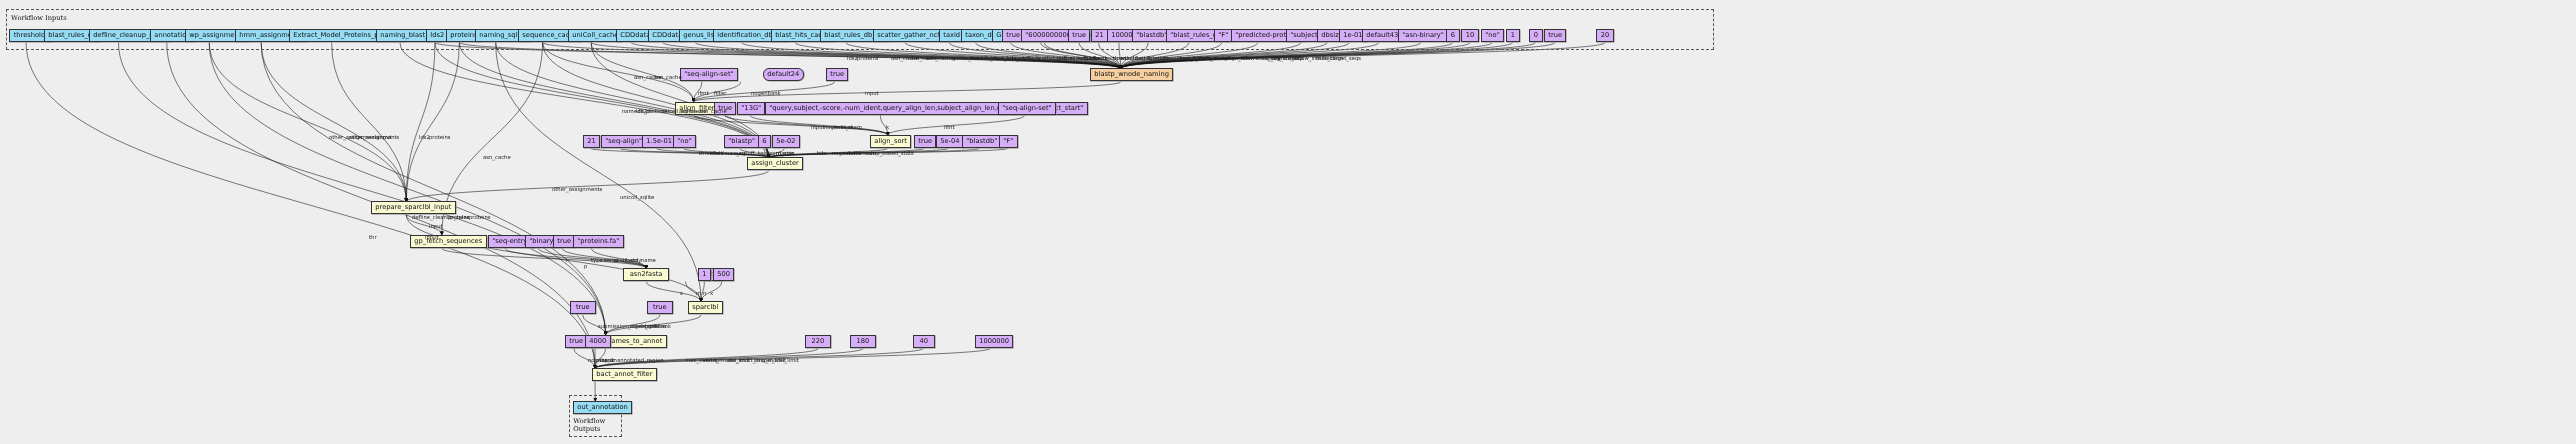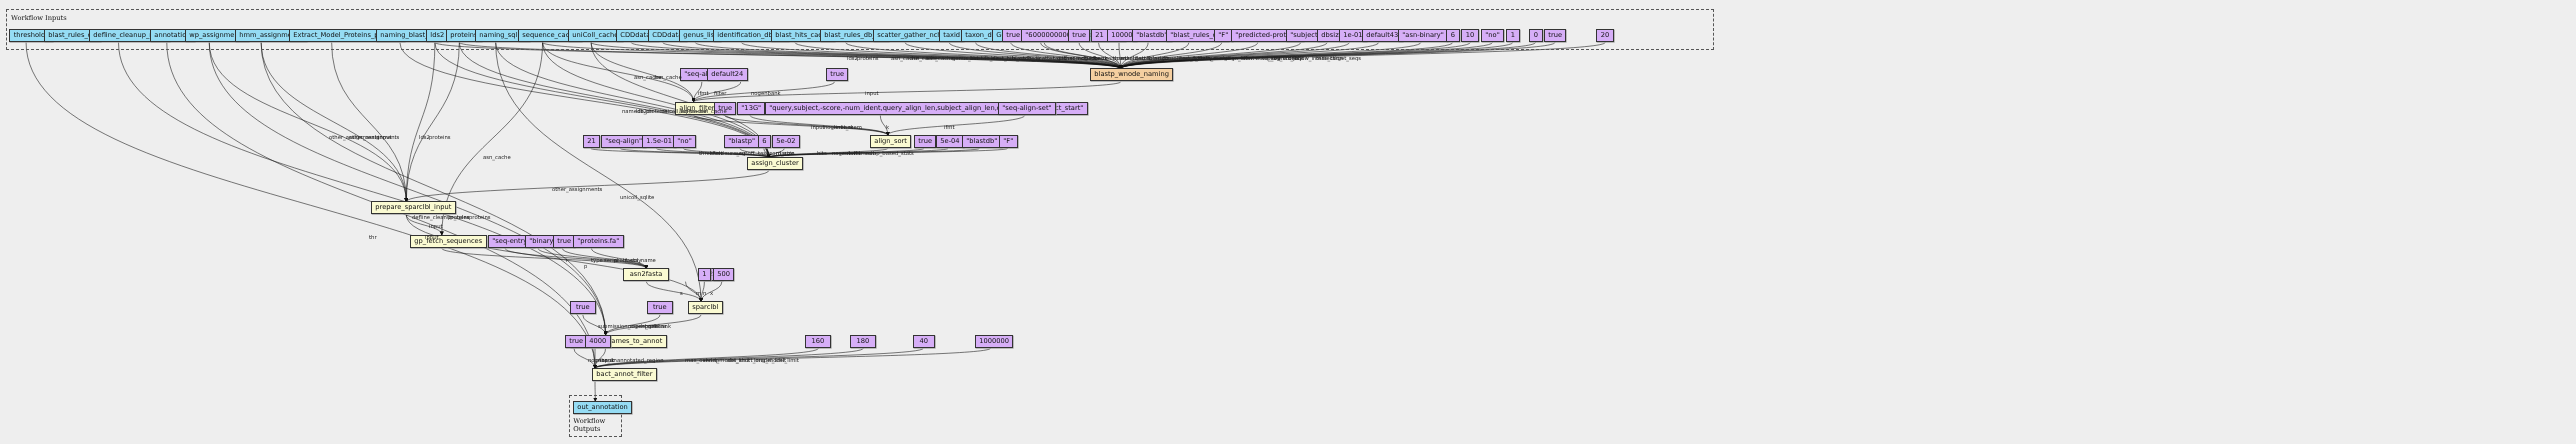--- a/index.html
+++ b/index.html
@@ -176,21 +176,21 @@
     <div class="node n-param" style="left: 1398px; top: 29px; min-width: 47px;">"asn-binary"</div>
     <div class="node n-param" style="left: 1446px; top: 29px; min-width: 14px;">6</div>
     <div class="node n-param" style="left: 1461px; top: 29px; min-width: 18px;">10</div>
     <div class="node n-param" style="left: 1481px; top: 29px; min-width: 23px;">"no"</div>
     <div class="node n-param" style="left: 1506px; top: 29px; min-width: 14px;">1</div>
     <div class="node n-param" style="left: 1529px; top: 29px; min-width: 14px;">0</div>
     <div class="node n-param" style="left: 1544px; top: 29px; min-width: 21.6px;">true</div>
     <div class="node n-param" style="left: 1596px; top: 29px; min-width: 18px;">20</div>
     <div class="node n-main" style="left: 1090px; top: 68px; min-width: 61px;">blastp_wnode_naming</div>
     <div class="node n-param" style="left: 680px; top: 68px; min-width: 43px;">"seq-align-set"</div>
-    <div class="node n-param" style="left: 707px; top: 68px; min-width: 30.5px;">default24</div>
+    <div class="node n-param" style="left: 763px; top: 68px; min-width: 30.5px; border-radius: 6px;">default24</div>
     <div class="node n-param" style="left: 826px; top: 68px; min-width: 17px;">true</div>
     <div class="node n-step" style="left: 675px; top: 102px; min-width: 37px;">align_filter</div>
     <div class="node n-param" style="left: 714px; top: 102px; min-width: 20.5px;">true</div>
     <div class="node n-param" style="left: 737px; top: 102px; min-width: 25.5px;">"13G"</div>
     <div class="node n-param" style="left: 765px; top: 102px; min-width: 231px;">"query,subject,-score,-num_ident,query_align_len,subject_align_len,query_start,subject_start"</div>
     <div class="node n-param" style="left: 998px; top: 102px; min-width: 54px;">"seq-align-set"</div>
     <div class="node n-step" style="left: 870px; top: 135px; min-width: 36px;">align_sort</div>
     <div class="node n-param" style="left: 724px; top: 135px; min-width: 31px;">"blastp"</div>
     <div class="node n-param" style="left: 758px; top: 135px; min-width: 12.2px;">6</div>
     <div class="node n-param" style="left: 772px; top: 135px; min-width: 24.4px;">5e-02</div>
@@ -212,21 +212,21 @@
     <div class="node n-step" style="left: 623px; top: 268px; min-width: 46px;">asn2fasta</div>
     <div class="node n-param" style="left: 675px; top: 268px; min-width: 20px; margin-left: 28px;">20</div>
     <div class="node n-param" style="left: 698px; top: 268px; min-width: 12.2px;">1</div>
     <div class="node n-param" style="left: 713px; top: 268px; min-width: 18.3px;">500</div>
     <div class="node n-step" style="left: 688px; top: 301px; min-width: 27px;">sparclbl</div>
     <div class="node n-param" style="left: 570px; top: 301px; min-width: 25.5px;">true</div>
     <div class="node n-param" style="left: 647px; top: 301px; min-width: 25.5px;">true</div>
     <div class="node n-step" style="left: 570px; top: 335px; min-width: 71px;">add_prot_names_to_annot</div>
     <div class="node n-param" style="left: 565px; top: 335px; min-width: 18px;">true</div>
     <div class="node n-param" style="left: 585px; top: 335px; min-width: 20px;">4000</div>
-    <div class="node n-param" style="left: 805px; top: 335px; min-width: 26px;">160</div>
+    <div class="node n-param" style="left: 805px; top: 335px; min-width: 26px;">220</div>
     <div class="node n-param" style="left: 850px; top: 335px; min-width: 26px;">180</div>
     <div class="node n-param" style="left: 913px; top: 335px; min-width: 21.6px;">40</div>
     <div class="node n-param" style="left: 975px; top: 335px; min-width: 30.5px;">1000000</div>
     <div class="node n-step" style="left: 592px; top: 368px; min-width: 48px;">bact_annot_filter</div>
     <div class="node n-input" style="left: 573px; top: 401px; min-width: 44px;">out_annotation</div>
   </div>
 <div id="edge-labels">
     <span class="elabel" style="left: 369px; top: 234px;">thr</span>
     <span class="elabel" style="left: 412px; top: 214px;">defline_cleanup_rules</span>
     <span class="elabel" style="left: 425px; top: 234px;">input</span>

